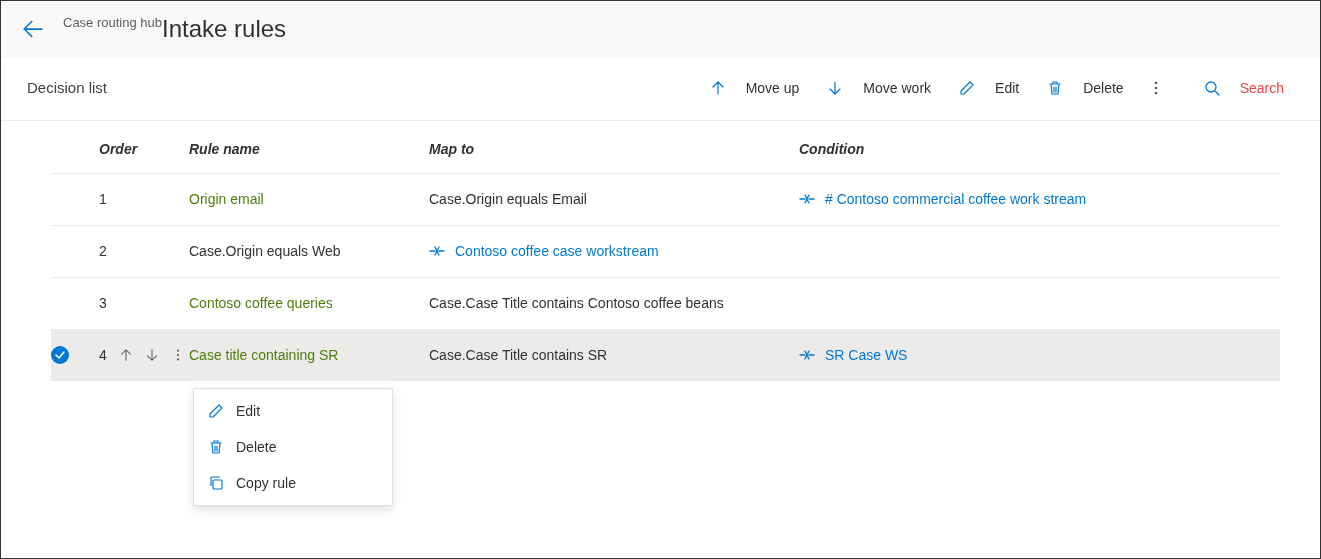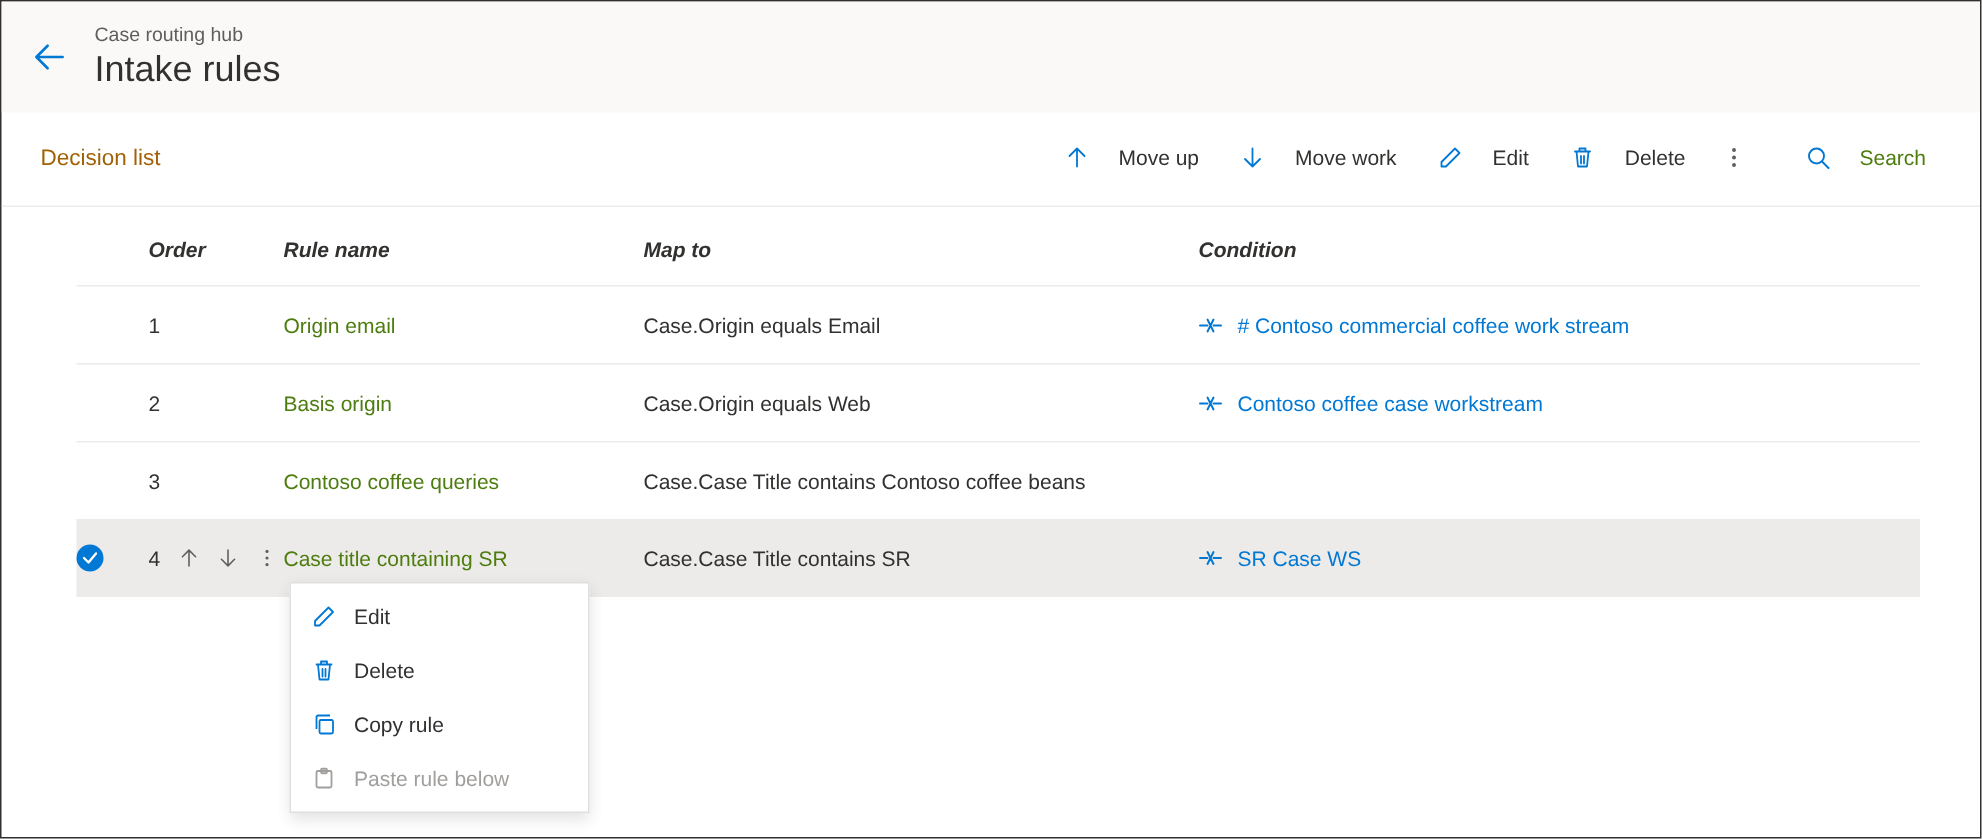--- a/index.html
+++ b/index.html
@@ -12,42 +12,42 @@
     padding: 14px 22px 14px 22px;
     display: flex;
     align-items: center;
     gap: 20px;
   }
   .back-btn {
     width: 20px; height: 20px;
     display: flex; align-items: center; justify-content: center;
     color: #0078d4;
   }
-  .header-titles { display: flex; flex-direction: column; line-height: 1.2; }
+  .header-titles { display: flex; flex-direction: row; line-height: 1.2; }
   .breadcrumb { font-size: 13px; color: #605e5c; margin-bottom: 2px; }
   .page-title { font-size: 24px; font-weight: 400; color: #323130; }
 
   
   .cmdbar {
     display: flex;
     align-items: center;
     padding: 18px 26px 20px 26px;
     border-bottom: 1px solid #edebe9;
     gap: 8px;
   }
-  .section-heading { font-size: 15px; color: #a16207; font-weight: 400; flex: 0 0 auto; }
+  .section-heading { font-size: 15px; color: #404040; font-weight: 400; flex: 0 0 auto; }
   .cmdbar-spacer { flex: 1; }
   .cmd {
     display: inline-flex; align-items: center; gap: 20px;
     font-size: 14px; color: #323130; padding: 4px 10px;
     cursor: pointer;
   }
   .cmd svg { width: 16px; height: 16px; }
   .cmd-icononly { padding: 4px 6px; }
-  .cmd-search { margin-left: 16px; color: #4d7c0f; }
+  .cmd-search { margin-left: 16px; color: #ef4444; }
   .cmd-search svg { width: 16px; height: 16px; }
 
   
   .table-wrap { padding: 0 40px 0 50px; }
   .thead, .trow {
     display: grid;
     grid-template-columns: 48px 90px 240px 370px 1fr;
     align-items: center;
   }
   .thead {
@@ -183,21 +183,20 @@
       <svg viewBox="0 0 16 16">
           <path d="M1 8h5m4 0h5M6 4l4 8M10 4 6 12" stroke="#0078d4" stroke-width="1.3" fill="none" stroke-linecap="round"></path>
         </svg>
       <span># Contoso commercial coffee work stream</span>
     </div>
   </div>
 
   <div class="trow">
     <div class="cell-check"></div>
     <div class="cell-order">2</div>
-    <div class="rule-link">Basis origin</div>
     <div class="cond">Case.Origin equals Web</div>
     <div class="mapto">
       <svg viewBox="0 0 16 16">
           <path d="M1 8h5m4 0h5M6 4l4 8M10 4 6 12" stroke="#0078d4" stroke-width="1.3" fill="none" stroke-linecap="round"></path>
         </svg>
       <span>Contoso coffee case workstream</span>
     </div>
   </div>
 
   <div class="trow">
@@ -253,20 +252,13 @@
       </svg>
     <span>Delete</span>
   </div>
   <div class="ctx-item">
     <svg viewBox="0 0 16 16">
         <rect x="5" y="5" width="9" height="9" rx="1" stroke="#0078d4" stroke-width="1.2" fill="none"></rect>
         <path d="M3 11V3a1 1 0 0 1 1-1h8" stroke="#0078d4" stroke-width="1.2" fill="none"></path>
       </svg>
     <span>Copy rule</span>
   </div>
-  <div class="ctx-item disabled">
-    <svg viewBox="0 0 16 16">
-        <rect x="3" y="3" width="10" height="11" rx="1" stroke="#a19f9d" stroke-width="1.2" fill="none"></rect>
-        <rect x="6" y="1.5" width="4" height="3" rx="0.8" stroke="#a19f9d" stroke-width="1.2" fill="none"></rect>
-      </svg>
-    <span>Paste rule below</span>
-  </div>
 </div>
 
 </body></html>

